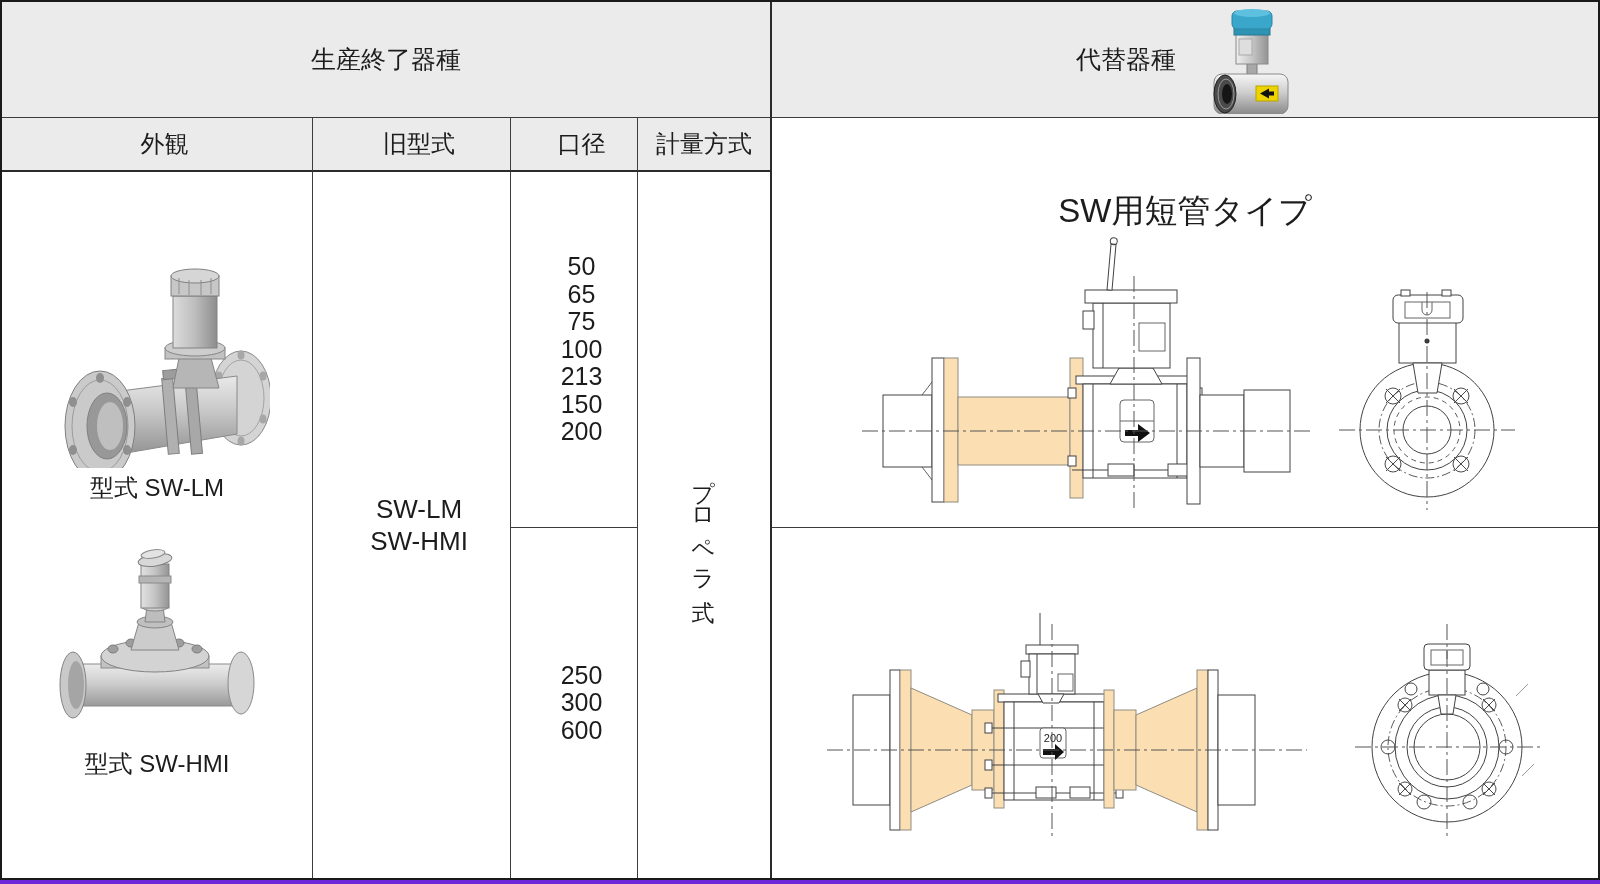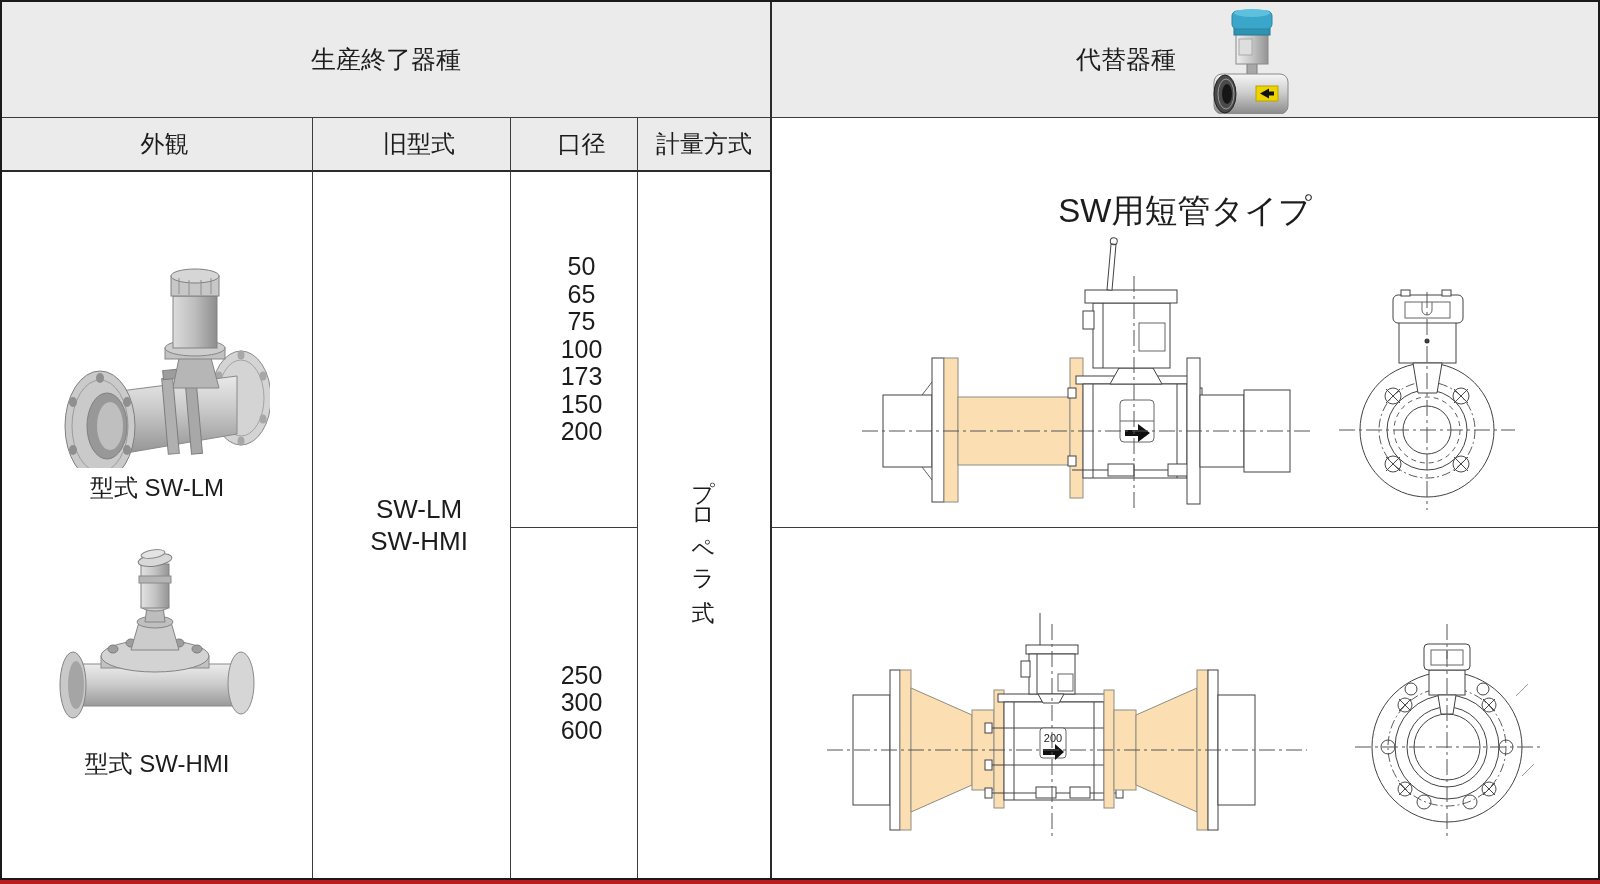--- a/index.html
+++ b/index.html
@@ -1,18 +1,18 @@
 <!DOCTYPE html>
 <html><head>
 <meta charset="utf-8">
 <style>
   * { margin:0; padding:0; box-sizing:border-box; }
   html,body { background:#fff; }
   .page {
-    position:relative; width:1600px; height:884px; background:#b91c1c;
+    position:relative; width:1600px; height:884px; background:#6d28d9;
     font-family:"Liberation Sans","DejaVu Sans",sans-serif; color:#1c1c1c;
     overflow:hidden;
   }
   .tbl {
     position:absolute; left:0; top:0; width:1600px; height:880px;
     display:grid;
     grid-template-columns:311px 198px 127px 134px 1fr;
     grid-template-rows:116px 54px 356px 1fr;
     border:2px solid #1a1a1a;
     background:#fff;
@@ -206,21 +206,21 @@
     <div class="cell br1 c-oldmodel t26">
       <div>SW-LM</div>
       <div>SW-HMI</div>
     </div>
 
     <div class="cell br1 bb1 c-dia c-dia-small">
       <div>50</div>
       <div>65</div>
       <div>75</div>
       <div>100</div>
-      <div>173</div>
+      <div>213</div>
       <div>150</div>
       <div>200</div>
     </div>
     <div class="cell br1 c-dia c-dia-large">
       <div>250</div>
       <div>300</div>
       <div>600</div>
     </div>
 
     <div class="cell br2 c-metering">

